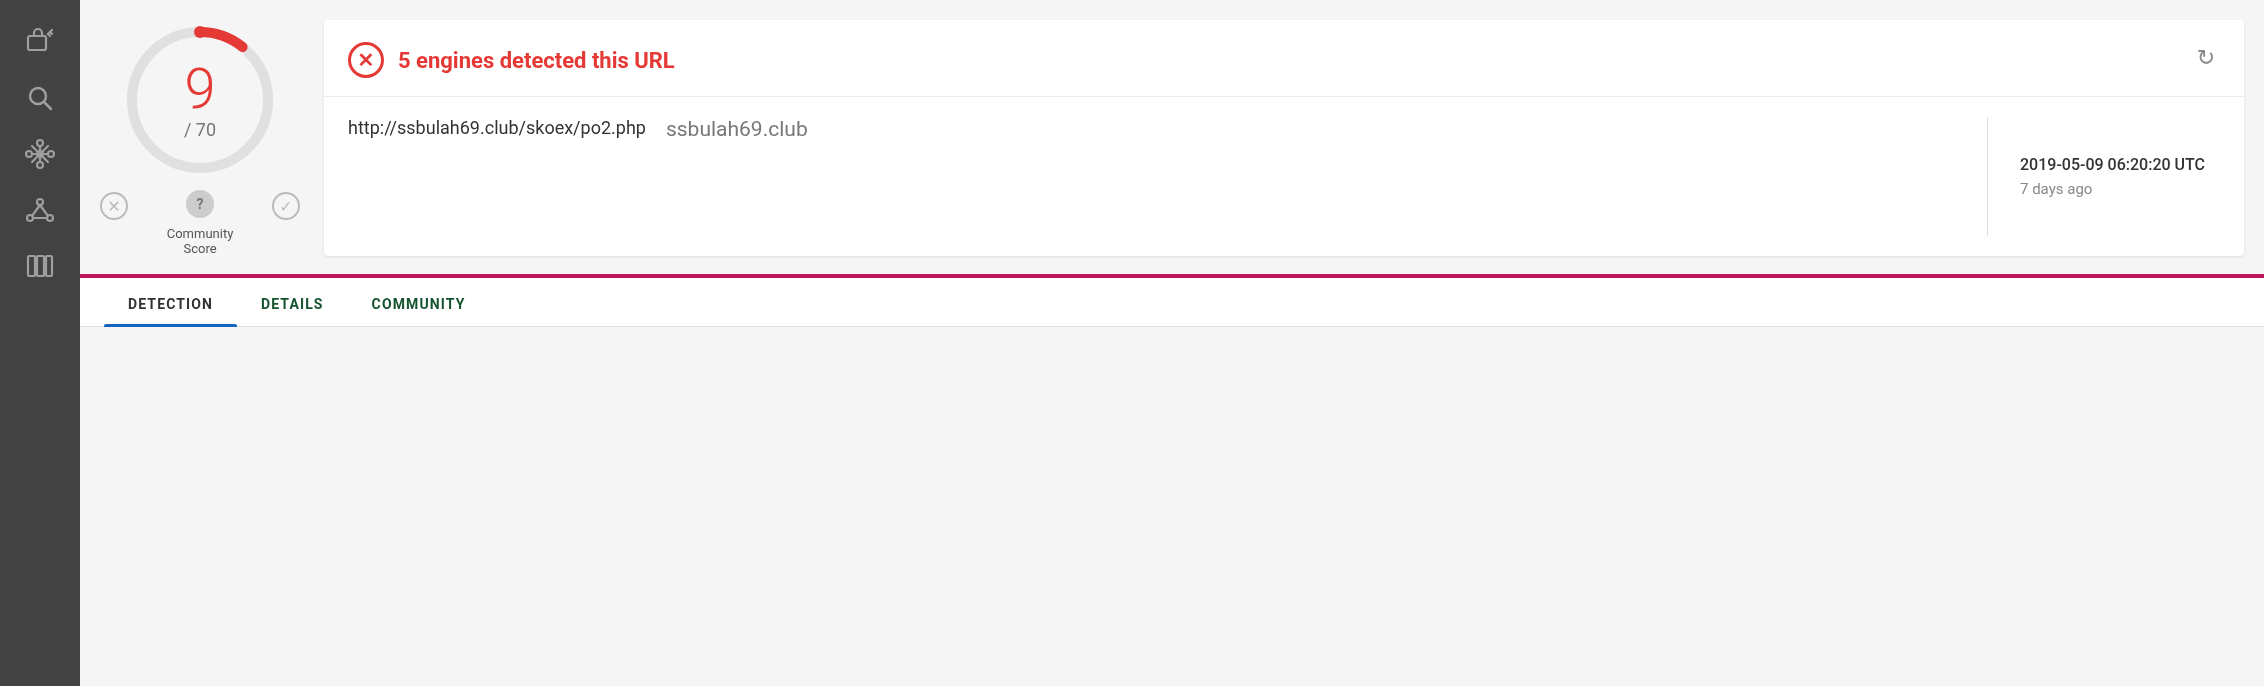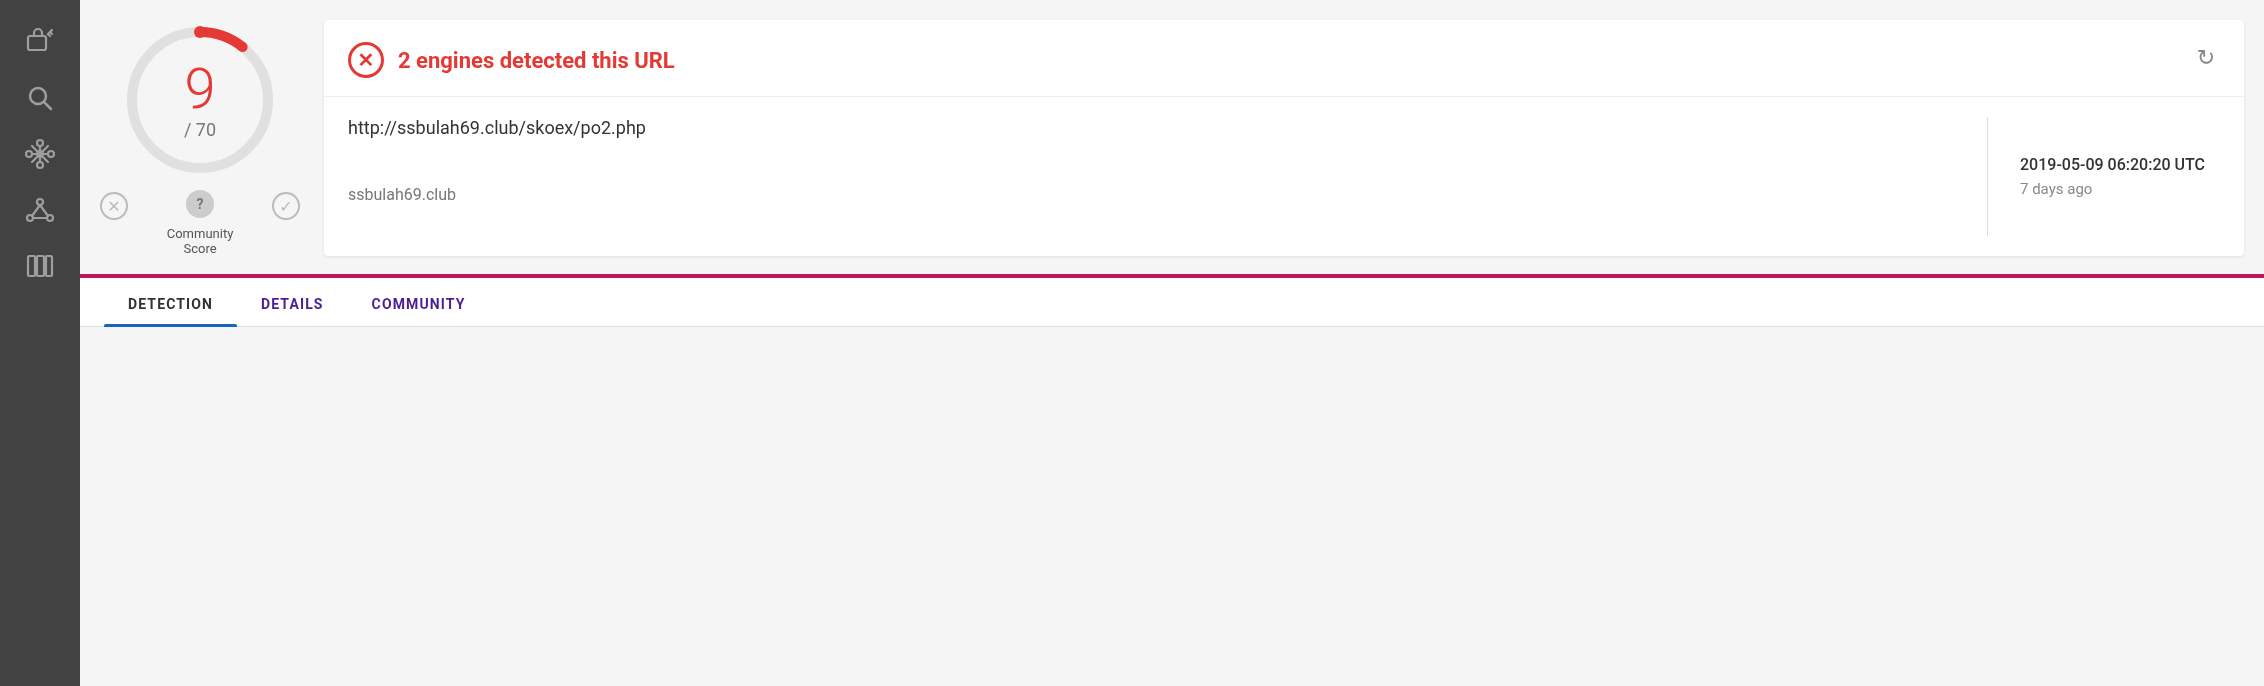--- a/index.html
+++ b/index.html
@@ -222,31 +222,30 @@
 
     .detection-body {
       display: flex;
       align-items: stretch;
       padding: 20px 24px;
       flex: 1;
     }
     .url-info {
       flex: 1;
       display: flex;
-      flex-direction: column;
-      gap: 1px;
+      flex-direction: row;
+      gap: 20px;
     }
     .url-text {
       font-size: 18px;
       color: #333;
     }
     .domain-text {
-      font-size: 16px;
+      font-size: 21px;
       color: #777;
-      margin-top: 46px;
     }
     .time-divider {
       width: 1px;
       background: #ddd;
       margin: 0 32px;
       align-self: stretch;
     }
     .time-info {
       display: flex;
       flex-direction: column;
@@ -275,21 +274,21 @@
       display: flex;
       gap: 0;
       padding: 0 24px;
       border-bottom: 1px solid #e0e0e0;
     }
     .tab {
       padding: 18px 24px 14px 24px;
       font-size: 14px;
       font-weight: 700;
       letter-spacing: 0.08em;
-      color: #4c1d95;
+      color: #14532d;
       cursor: pointer;
       position: relative;
       text-transform: uppercase;
     }
     .tab.active {
       color: #333;
     }
     .tab.active::after {
       content: '';
       position: absolute;
@@ -390,21 +389,21 @@
         </div>
         <div class="community-label">Community<br>Score</div>
       </div>
     </div>
 
     <div class="detection-panel">
       <div class="detection-header">
         <div class="error-circle">
           <span class="error-x">✕</span>
         </div>
-        <div class="detection-title">2 engines detected this URL</div>
+        <div class="detection-title">5 engines detected this URL</div>
         <button class="refresh-btn">↻</button>
       </div>
 
       <div class="detection-body">
         <div class="url-info">
           <div class="url-text">http://ssbulah69.club/skoex/po2.php</div>
           <div class="domain-text">ssbulah69.club</div>
         </div>
         <div class="time-divider"></div>
         <div class="time-info">

